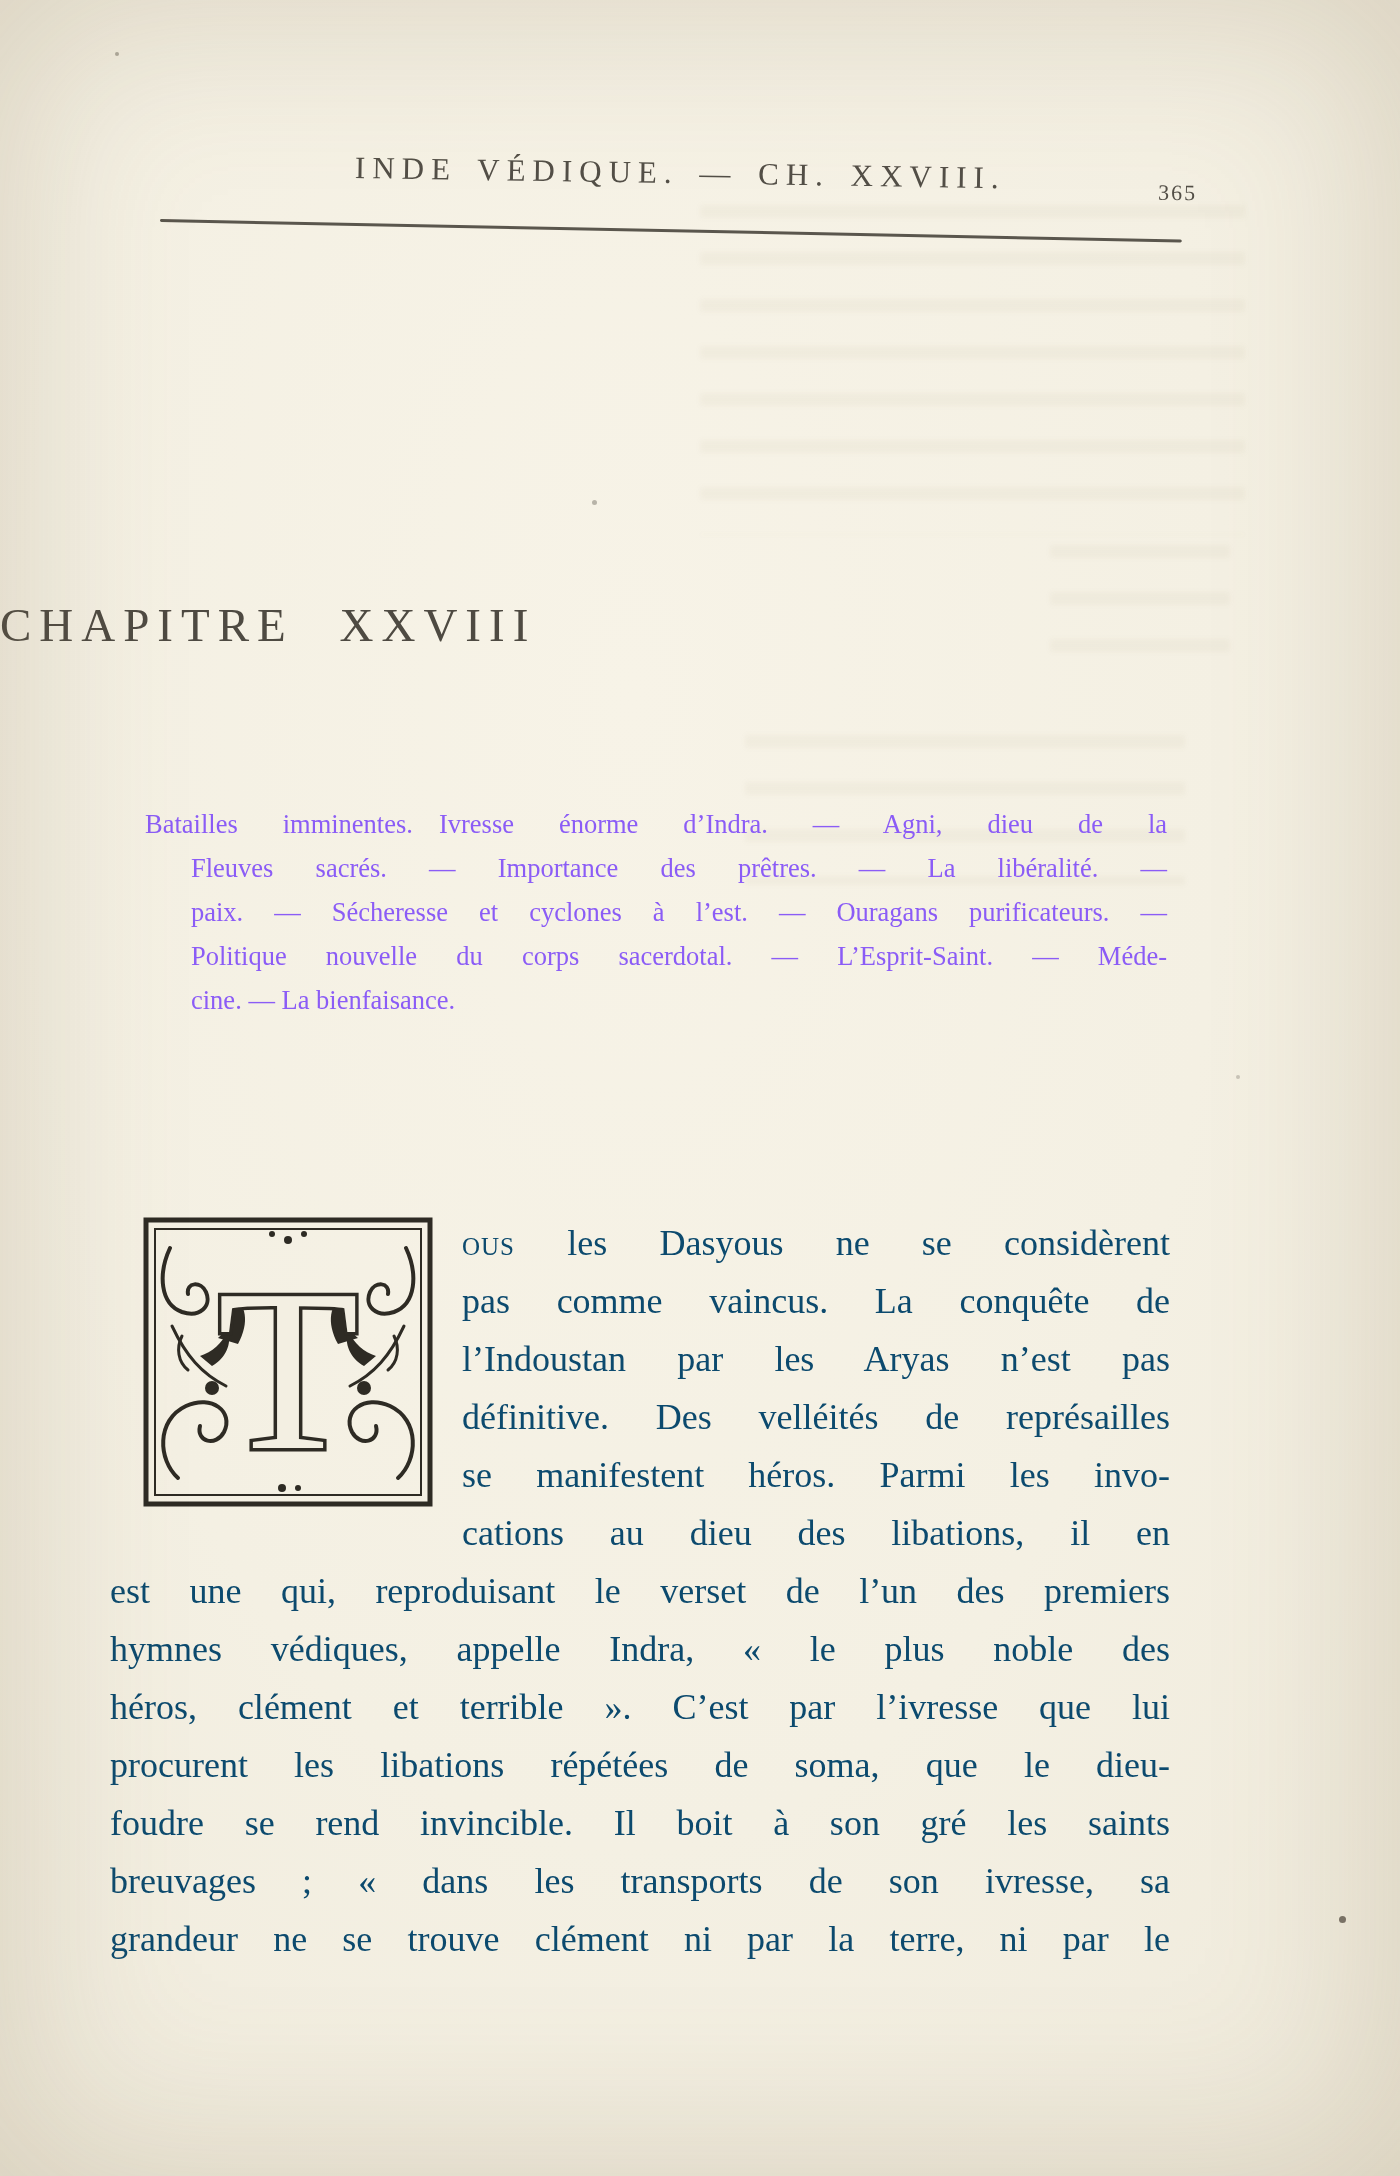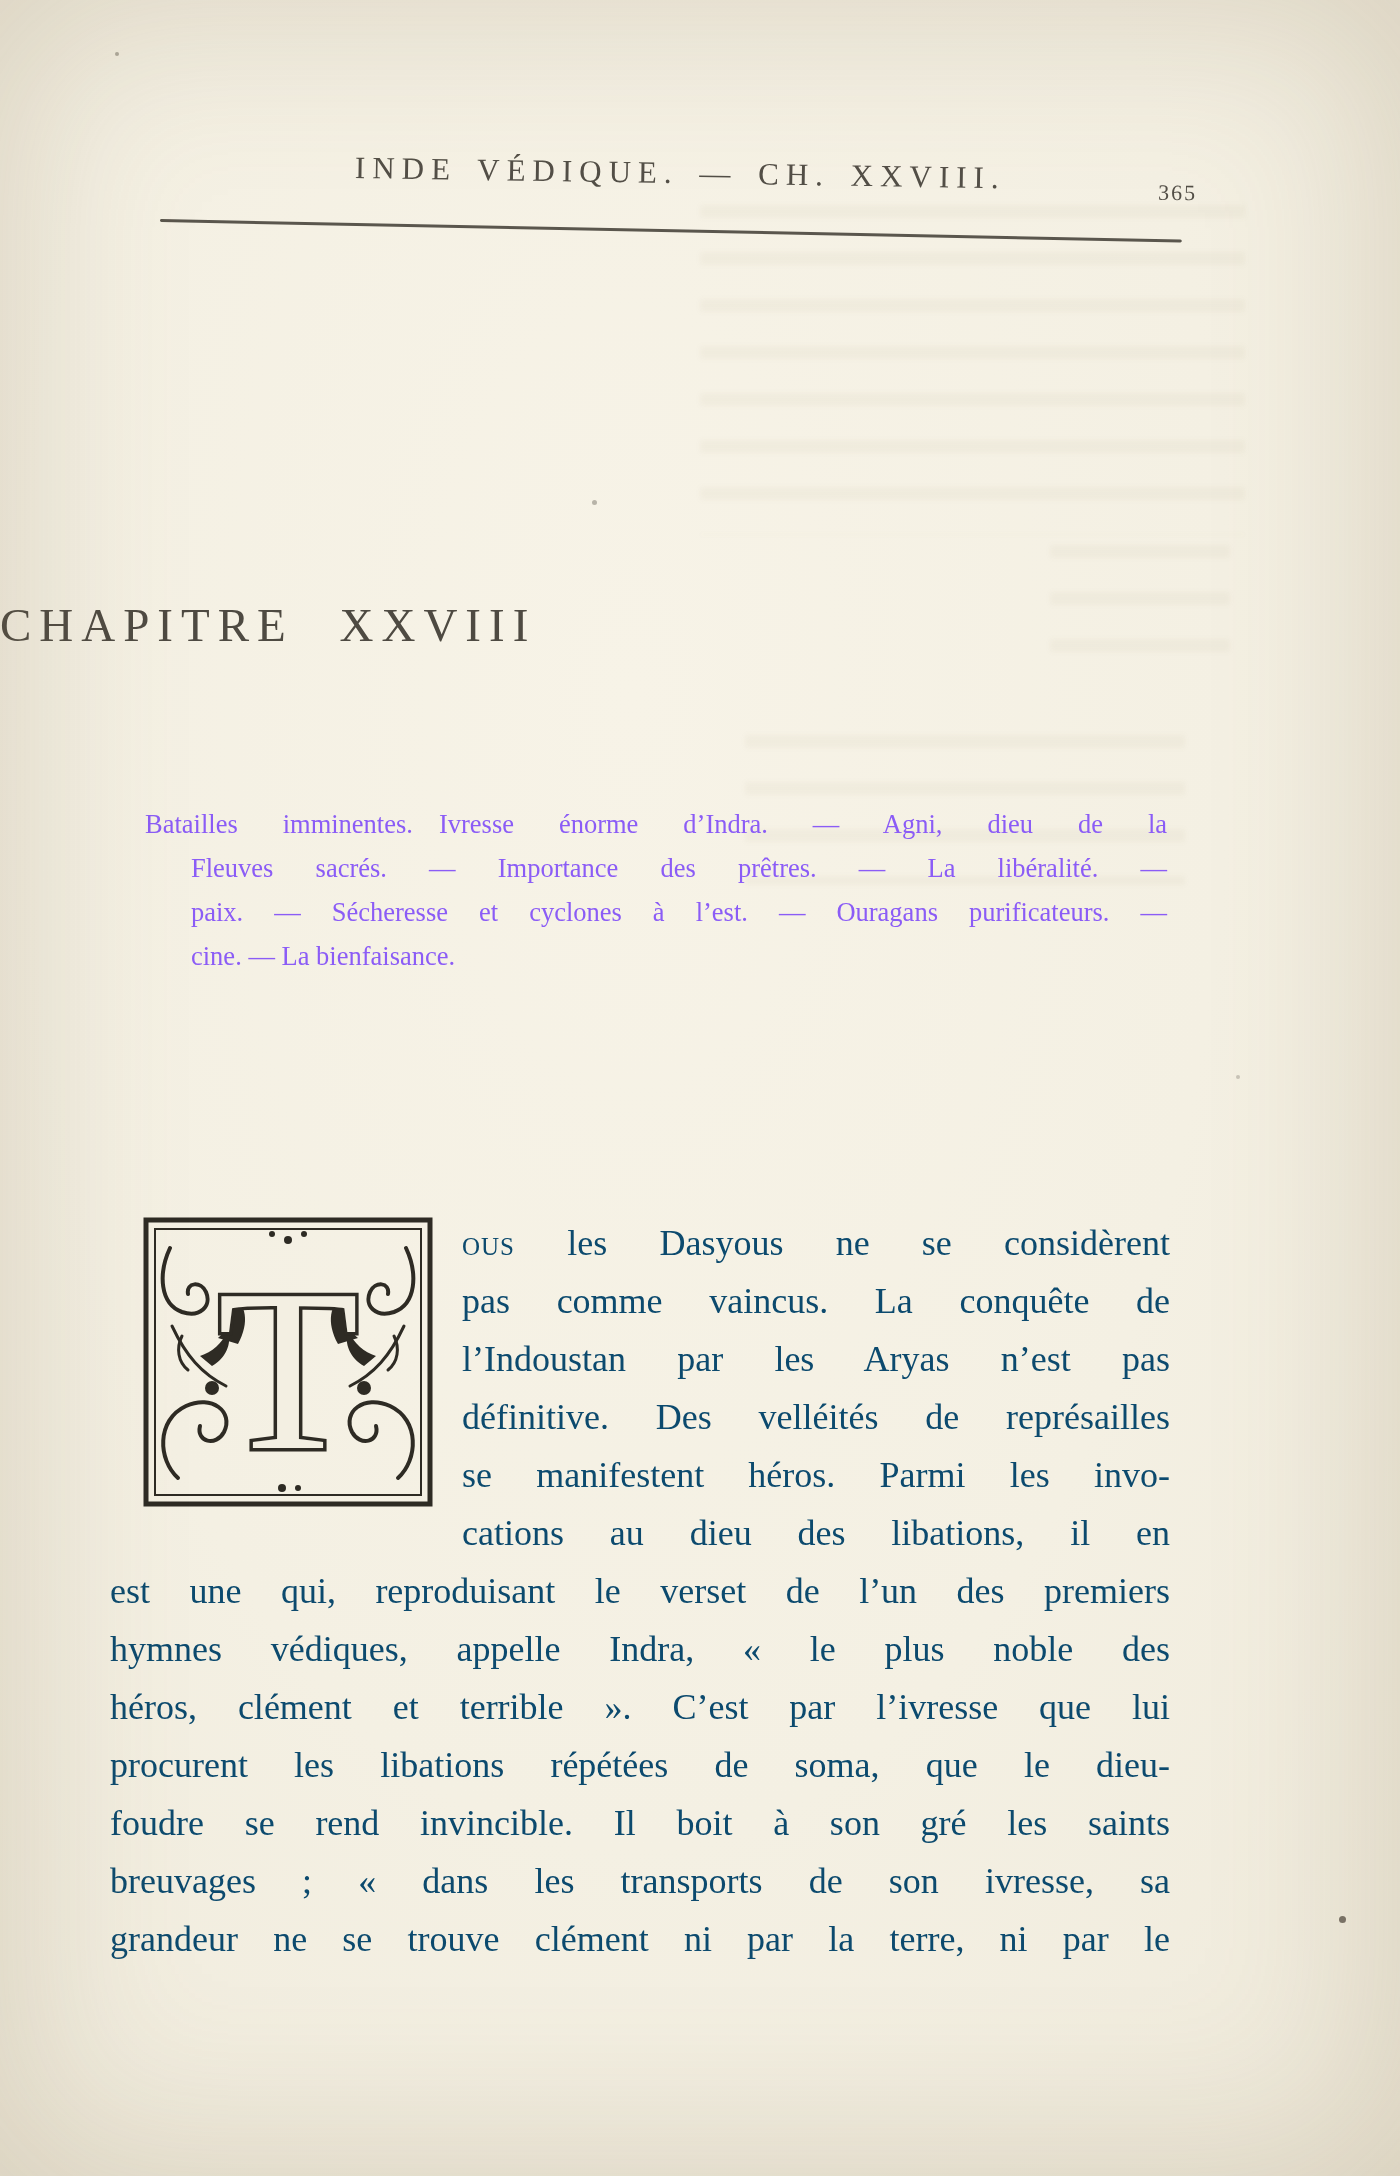--- a/index.html
+++ b/index.html
@@ -90,20 +90,21 @@
 <div class="running-title">INDE VÉDIQUE. — CH. XXVIII.</div>
 <div class="page-number">365</div>
 <div class="header-rule"></div>
 
 <div class="chapter-heading">CHAPITRE XXVIII</div>
 
 <div class="summary">
   <div class="sline first"><span>Batailles imminentes.</span><span class="sentence-gap"></span><span>Ivresse énorme d’Indra. — Agni, dieu de la</span></div>
   <div class="sline">Fleuves sacrés. — Importance des prêtres. — La libéralité. —</div>
   <div class="sline">paix. — Sécheresse et cyclones à l’est. — Ouragans purificateurs. —</div>
+  <div class="sline">Politique nouvelle du corps sacerdotal. — L’Esprit-Saint. — Méde-</div>
   <div class="sline last">cine. — La bienfaisance.</div>
 </div>
 
 <div class="drop-cap-box">
   <svg width="292" height="292" viewBox="0 0 292 292" xmlns="http://www.w3.org/2000/svg">
     <rect x="4" y="4" width="284" height="284" class="orn" stroke-width="5"></rect>
     <rect x="13" y="13" width="266" height="266" class="orn" stroke-width="2"></rect>
 
     <g>
       <path class="orn" stroke-width="4" d="M28,32 C16,58 18,88 40,96 C58,102 70,90 64,76 C59,65 44,66 46,78"></path>

